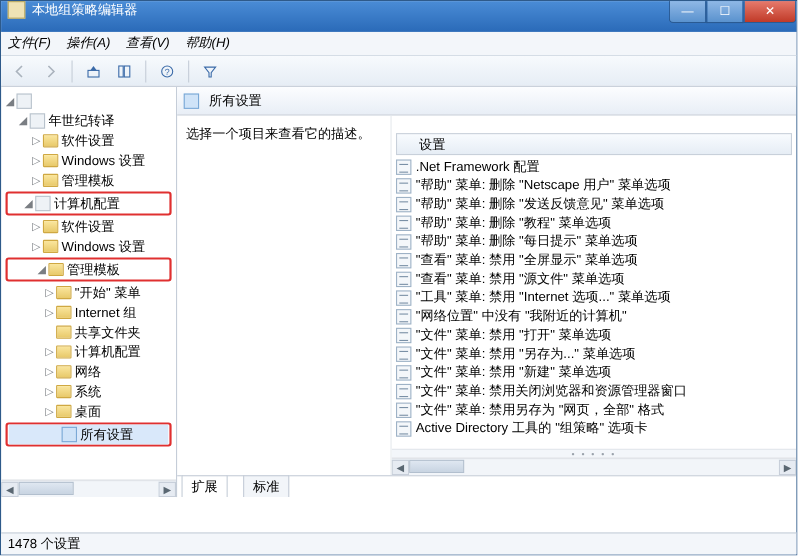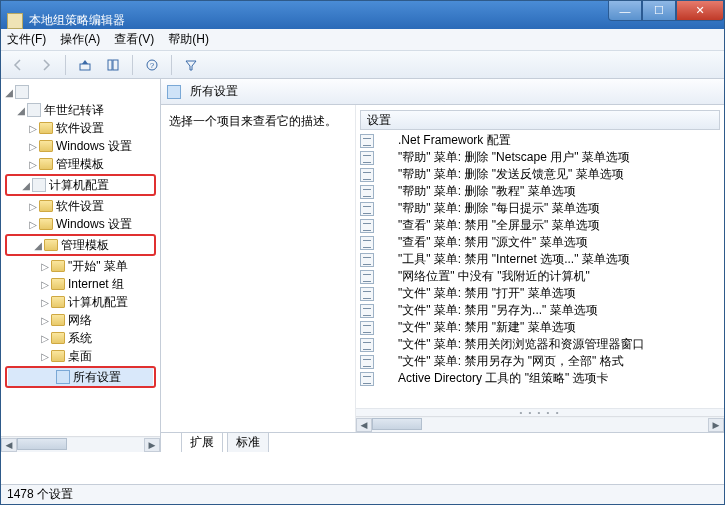--- a/index.html
+++ b/index.html
@@ -1,51 +1,51 @@
 <!DOCTYPE html>
 <html><head>
 <meta charset="utf-8">
 <style>
   * { box-sizing: border-box; margin: 0; padding: 0; font-family: "Microsoft YaHei", "SimSun", sans-serif; }
   body { background: #fff; }
   .window { width: 725px; height: 505px; border: 1px solid #2e5a8a; display: flex; flex-direction: column; background: #fff; }
-  .titlebar { height: 28px; background: linear-gradient(#4a8cd6, #2a6ab8); display: flex; align-items: flex-end; color: #fff; font-size: 12px; padding-left: 6px; position: relative; }
+  .titlebar { height: 28px; background: linear-gradient(#4a8cd6, #2a6ab8); display: flex; align-items: flex-start; color: #fff; font-size: 12px; padding-left: 6px; position: relative; }
   .titlebar .app-icon { width: 16px; height: 16px; background: #efe3b5; border: 1px solid #b8a862; margin-right: 6px; }
   .win-controls { position: absolute; right: 0; top: 0; display: flex; }
   .wc { width: 34px; height: 20px; border: 1px solid #2a5a92; border-top: none; display: flex; justify-content: center; align-items: center; font-size: 11px; color: #fff; }
   .wc.min { background: linear-gradient(#8fb8e6,#5a92ce); border-radius: 0 0 0 4px; }
   .wc.max { background: linear-gradient(#8fb8e6,#5a92ce); }
   .wc.close { background: linear-gradient(#e67a6c,#c03a28); border-radius: 0 0 4px 0; width: 48px; }
-  .menubar { height: 22px; background: #f3f6fa; border-bottom: 1px solid #d5dde6; display: flex; align-items: center; font-size: 12px; padding-left: 6px; gap: 14px; }
+  .menubar { height: 22px; background: #f3f6fa; border-bottom: 1px solid #d5dde6; display: flex; align-items: center; font-size: 12px; padding-left: 6px; gap: 14px; font-style: italic; }
   .menubar span { cursor: default; }
   .toolbar { height: 28px; background: linear-gradient(#f7fafd,#e6edf5); border-bottom: 1px solid #c5cdd8; display: flex; align-items: center; padding-left: 6px; gap: 6px; }
   .tb { width: 22px; height: 22px; display: flex; justify-content: center; align-items: center; color: #3a6aa8; }
   .tb.disabled { color: #aab3bd; }
   .toolbar .sep { width: 1px; height: 20px; background: #c5cdd8; margin: 0 2px; }
   .content { flex: 1; display: flex; overflow: hidden; }
   .tree-pane { width: 160px; border-right: 1px solid #c5cdd8; display: flex; flex-direction: column; overflow: hidden; }
   .tree { flex: 1; overflow: auto; font-size: 12px; padding: 4px 2px; }
   .tree-row { display: flex; align-items: center; height: 18px; white-space: nowrap; }
   .tw { width: 12px; display: inline-flex; justify-content: center; color: #7a7e83; font-size: 10px; }
   .folder-icon { width: 14px; height: 12px; background: linear-gradient(#fae69e,#e8c96a); border: 1px solid #cfa842; border-radius: 1px; margin-right: 3px; flex-shrink:0; }
   .node-icon { width: 14px; height: 14px; background: #eef2f6; border: 1px solid #b8c2cc; margin-right: 3px; flex-shrink:0; }
   .all-icon { width: 14px; height: 14px; background: #cfe3f8; border: 1px solid #7aa8d6; margin-right: 3px; flex-shrink:0; }
   .tree-row.selected { background: #d9e8fa; }
   .hl-red { border: 2px solid #e03030; border-radius: 3px; margin:1px 2px; padding:0 1px; }
   .right-pane { flex: 1; display: flex; flex-direction: column; overflow: hidden; }
   .col-header { height: 26px; background: linear-gradient(#fcfdff,#e8eef6); border-bottom: 1px solid #c5cdd8; display: flex; align-items: center; font-size: 12px; padding-left: 6px; gap: 6px; }
   .right-body { flex: 1; display: flex; overflow: hidden; }
   .desc-col { width: 195px; padding: 8px 8px; font-size: 12px; border-right: 1px solid #e6e9ed; }
   .list-col { flex: 1; display: flex; flex-direction: column; overflow: hidden; }
-  .list-header { height: 20px; border: 1px solid #c8d0da; background: linear-gradient(#f8fbfe,#e6edf5); font-size: 12px; padding-left: 6px; display: flex; align-items: center; margin: 5px 4px 2px 4px; }
+  .list-header { height: 20px; border: 1px solid #c8d0da; background: linear-gradient(#f8fbfe,#e6edf5); font-size: 12px; padding-left: 20px; display: flex; align-items: center; margin: 16px 4px 2px 4px; }
   .list { flex: 1; overflow: auto; font-size: 12px; padding: 0 4px 4px 4px; }
-  .list-row { display: flex; align-items: center; height: 17px; white-space: nowrap; gap: 20px; }
+  .list-row { display: flex; align-items: center; height: 17px; white-space: nowrap; }
   .setting-icon { width: 14px; height: 14px; border: 1px solid #9eb2c6; background: #f4f7fa; margin-right: 4px; flex-shrink:0; position:relative; }
   .setting-icon::after { content:""; position:absolute; left:2px; top:3px; width:8px; height:6px; border-top:1px solid #7a90a6; border-bottom:1px solid #7a90a6; }
-  .tabs { height: 20px; border-top: 1px solid #c5cdd8; display: flex; align-items: flex-end; font-size: 12px; padding-left: 20px; gap: 4px; }
+  .tabs { height: 20px; border-top: 1px solid #c5cdd8; display: flex; align-items: flex-end; font-size: 12px; padding-left: 4px; gap: 14px; }
   .tab { border: 1px solid #c5cdd8; border-bottom: none; padding: 1px 8px; background: #f2f5f9; }
   .tab.active { background: #fff; }
   .statusbar { height: 20px; border-top: 1px solid #c5cdd8; font-size: 12px; display: flex; align-items: center; padding-left: 6px; background: #f3f6fa; margin-top: 32px; }
   .hscroll { height: 16px; background: #eef2f6; border-top: 1px solid #dcdfe4; display: flex; align-items: center; }
   .hscroll .arrow { width: 16px; height: 14px; background: #e6ebf2; border: 1px solid #c5cdd8; display:flex; justify-content:center; align-items:center; font-size:9px; color:#5a6772;}
   .hscroll .track { flex:1; height:14px; background:#f2f5f9; position:relative;}
   .hscroll .thumb { position:absolute; left:0; top:0; height:12px; width:50px; background:linear-gradient(#dfe7f1,#c8d4e2); border:1px solid #b2bfce;}
   .dot-handle { height: 8px; display:flex; justify-content:center; align-items:center; background:#f3f6fa; border-top:1px solid #e3e7ec; font-size:8px; color:#9aa2ab; letter-spacing:2px;}
 </style>
 </head>
@@ -167,20 +167,25 @@
             <span class="tw">▷</span>
             <span class="folder-icon"></span>
             <span>"开始" 菜单</span>
           </div>
         <div class="tree-row" style="padding-left:36px">
             <span class="tw">▷</span>
             <span class="folder-icon"></span>
             <span>Internet 组</span>
           </div>
         <div class="tree-row" style="padding-left:36px">
+            <span class="tw"></span>
+            <span class="folder-icon"></span>
+            <span>共享文件夹</span>
+          </div>
+        <div class="tree-row" style="padding-left:36px">
             <span class="tw">▷</span>
             <span class="folder-icon"></span>
             <span>计算机配置</span>
           </div>
         <div class="tree-row" style="padding-left:36px">
             <span class="tw">▷</span>
             <span class="folder-icon"></span>
             <span>网络</span>
           </div>
         <div class="tree-row" style="padding-left:36px">

